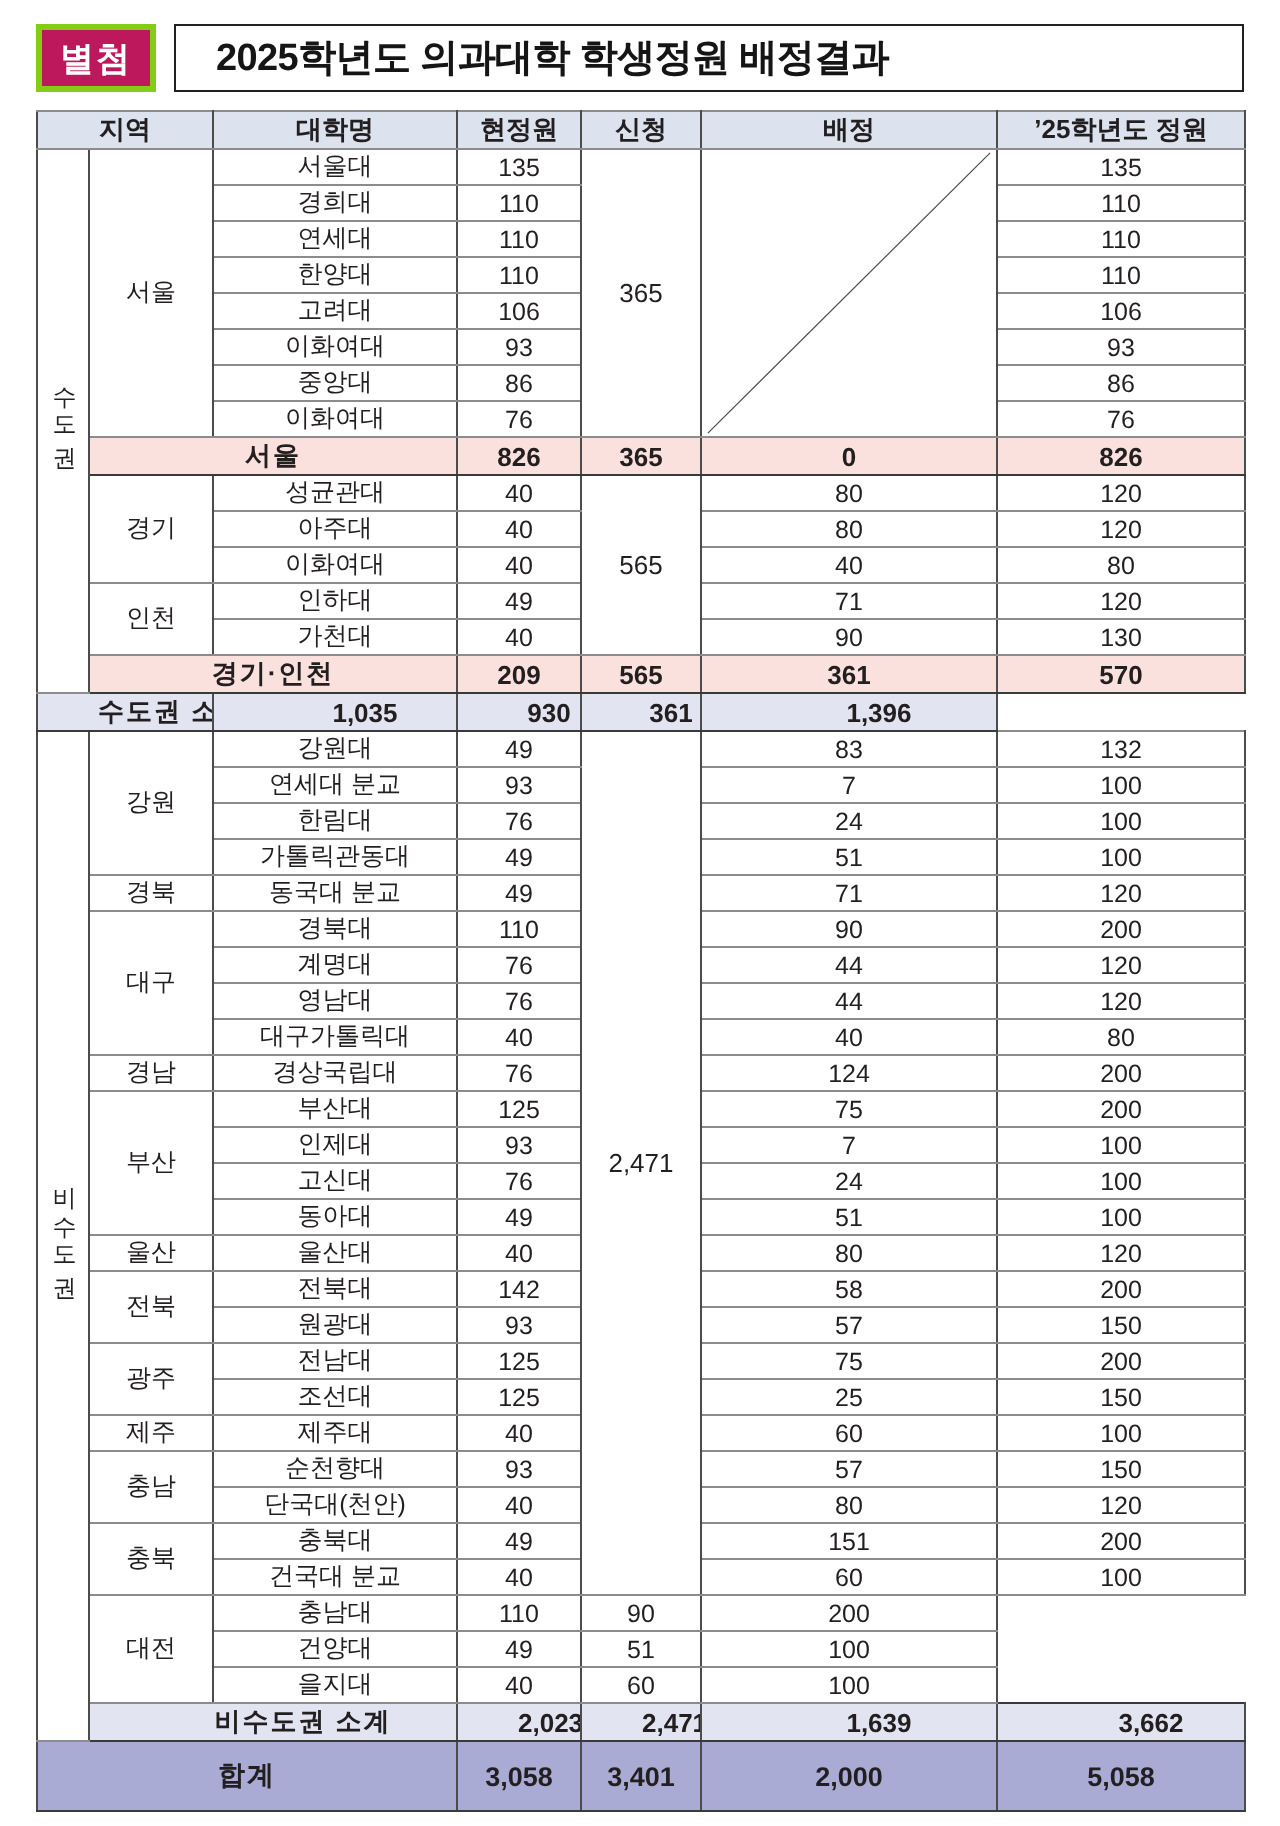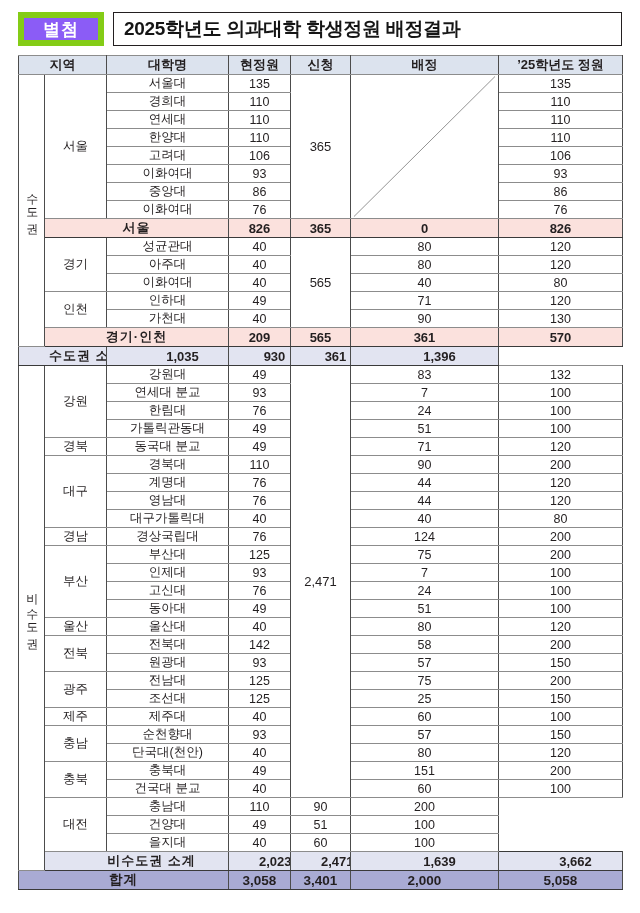--- a/index.html
+++ b/index.html
@@ -24,39 +24,39 @@
   }
 
   
   .title-row {
     display: flex;
     align-items: stretch;
     height: 34px;
     margin-bottom: 9px;
   }
   .badge {
-    width: 86px;
-    background: #8b5cf6;
-    border: 6px solid #84cc16;
+    width: 60px;
+    background: #be185d;
+    border: 3px solid #84cc16;
     color: #ffffff;
     font-size: 17px;
     font-weight: bold;
     letter-spacing: 1px;
     display: flex;
     align-items: center;
     justify-content: center;
     box-sizing: border-box;
   }
   .title-box {
     flex: 1;
     margin-left: 9px;
     border: 1.5px solid #231f20;
     display: flex;
     align-items: center;
-    padding-left: 10px;
+    padding-left: 20px;
     box-sizing: border-box;
   }
   .title-text {
     font-size: 19px;
     font-weight: bold;
     letter-spacing: -0.3px;
     color: #151515;
   }
 
   
@@ -157,21 +157,21 @@
     font-size: 13px;
     height: 18px;
     border-top: 1.3px solid #3a3a3a;
     border-bottom: 1.3px solid #3a3a3a;
     padding-left: 30px;
   }
   tr.total td {
     background: #a9abd4;
     font-weight: bold;
     font-size: 13.5px;
-    height: 19px;
+    height: 35px;
     border-top: 1.6px solid #3a3a3a;
     border-bottom: 1.8px solid #3a3a3a;
   }
   tr.sub-lav td.spanlabel,
   tr.sub-pink td.spanlabel,
   tr.total td.spanlabel {
     letter-spacing: 1px;
   }
 </style>
 </head>

